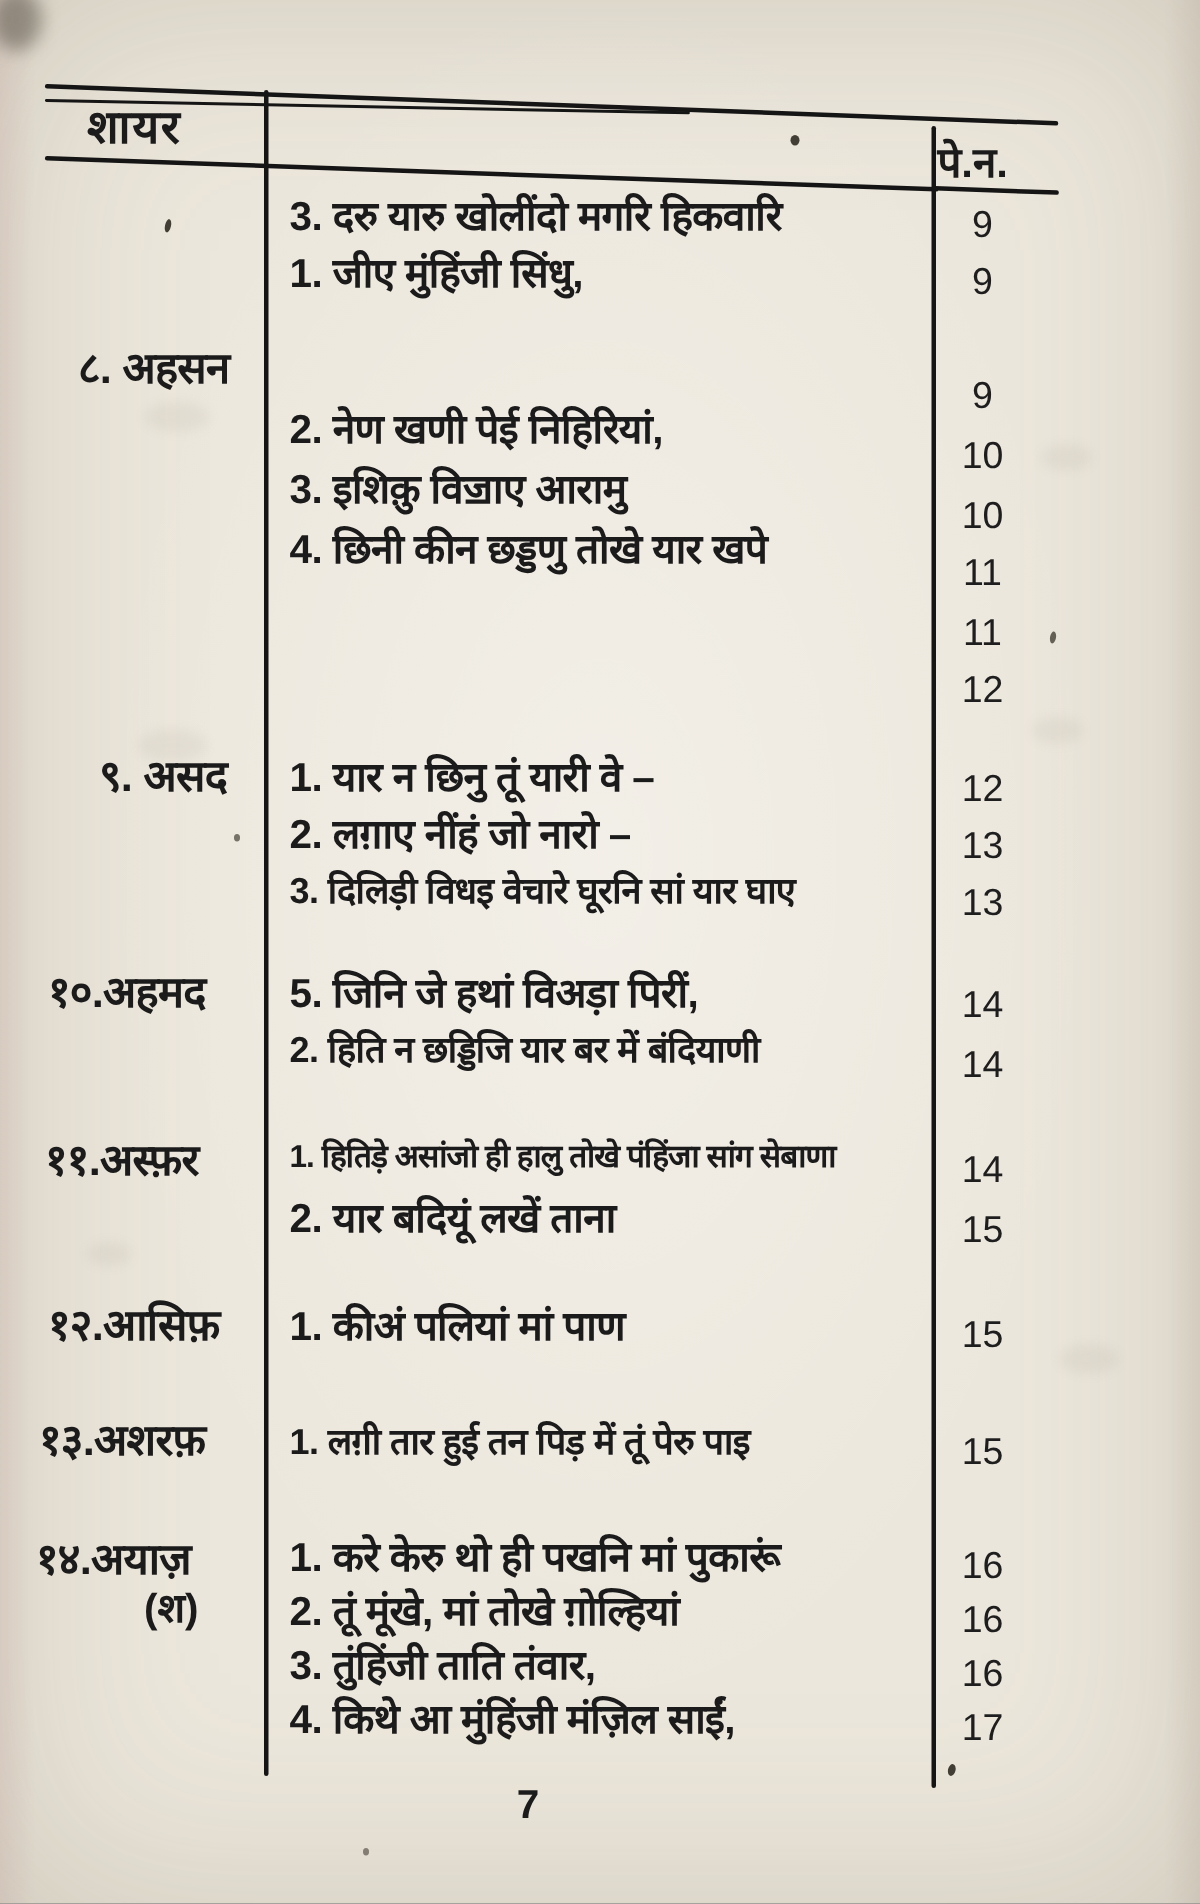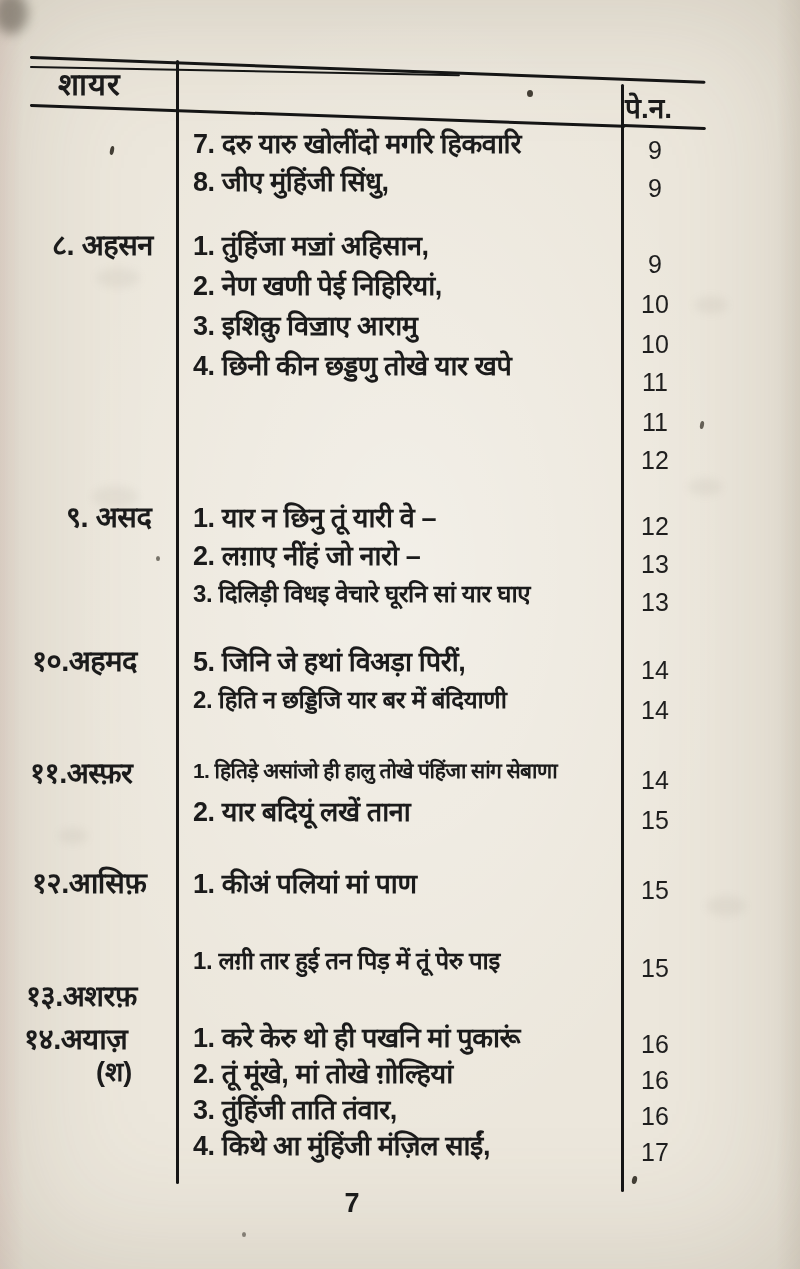--- a/index.html
+++ b/index.html
@@ -58,27 +58,26 @@
   <div class="hl" style="left:30px;top:56px;width:676px;transform:rotate(2.1deg);"></div>
   <div class="hl" style="left:30px;top:66px;width:430px;transform:rotate(1.1deg);height:2px;"></div>
   <div class="hl" style="left:30px;top:104px;width:596px;transform:rotate(2deg);"></div>
   <div class="hl" style="left:622px;top:124px;width:84px;transform:rotate(2deg);"></div>
   <div class="vl" style="left:176px;top:60px;height:1124px;"></div>
   <div class="vl" style="left:621px;top:84px;height:1108px;"></div>
 
   <div class="hdr" id="hdr-shayar">शायर</div>
   <div class="hdr" id="hdr-pen">पे.न.</div>
 
-  <div class="vrow" style="top:124px;">7. दरु यारु खोलींदो मगरि हिकवारि</div>
+  <div class="vrow" style="top:124px;">3. दरु यारु खोलींदो मगरि हिकवारि</div>
   <div class="pg" style="top:136px;">9</div>
-  <div class="vrow" style="top:162px;">8. जीए मुंहिंजी सिंधु,</div>
+  <div class="vrow" style="top:162px;">1. जीए मुंहिंजी सिंधु,</div>
   <div class="pg" style="top:174px;">9</div>
 
   <div class="poet" style="left:52px;top:224px;">८. अहसन</div>
-  <div class="vrow" style="top:226px;">1. तुंहिंजा मॼां अहिसान,</div>
   <div class="pg" style="top:250px;">9</div>
   <div class="vrow" style="top:266px;">2. नेण खणी पेई निहिरियां,</div>
   <div class="pg" style="top:290px;">10</div>
   <div class="vrow" style="top:306px;">3. इशिक़ु विॼाए आरामु</div>
   <div class="pg" style="top:330px;">10</div>
   <div class="vrow" style="top:346px;">4. छिनी कीन छड्डणु तोखे यार खपे</div>
   <div class="pg" style="top:368px;">11</div>
   <div class="pg" style="top:408px;">11</div>
   <div class="pg" style="top:446px;">12</div>
 
@@ -99,21 +98,21 @@
   <div class="poet" style="left:30px;top:752px;">११.अस्फ़र</div>
   <div class="vrow t21" style="top:756px;">1. हितिड़े असांजो ही हालु तोखे पंहिंजा सांग सेबाणा</div>
   <div class="pg" style="top:766px;">14</div>
   <div class="vrow" style="top:792px;">2.  यार बदियूं लखें ताना</div>
   <div class="pg" style="top:806px;">15</div>
 
   <div class="poet" style="left:32px;top:862px;">१२.आसिफ़</div>
   <div class="vrow" style="top:864px;">1. कीअं पलियां मां पाण</div>
   <div class="pg" style="top:876px;">15</div>
 
-  <div class="poet" style="left:26px;top:939px;margin-top:36px;">१३.अशरफ़</div>
+  <div class="poet" style="left:26px;top:939px;">१३.अशरफ़</div>
   <div class="vrow t24" style="top:943px;">1. लग़ी तार हुई तन पिड़ में तूं पेरु पाइ</div>
   <div class="pg" style="top:954px;">15</div>
 
   <div class="poet" style="left:24px;top:1018px;">१४.अयाज़</div>
   <div class="poet-sub" style="left:96px;top:1052px;">(श)</div>
   <div class="vrow" style="top:1018px;">1. करे केरु थो ही पखनि मां पुकारूं</div>
   <div class="pg" style="top:1030px;">16</div>
   <div class="vrow" style="top:1054px;">2. तूं मूंखे, मां तोखे ग़ोल्हियां</div>
   <div class="pg" style="top:1066px;">16</div>
   <div class="vrow" style="top:1090px;">3. तुंहिंजी ताति तंवार,</div>

